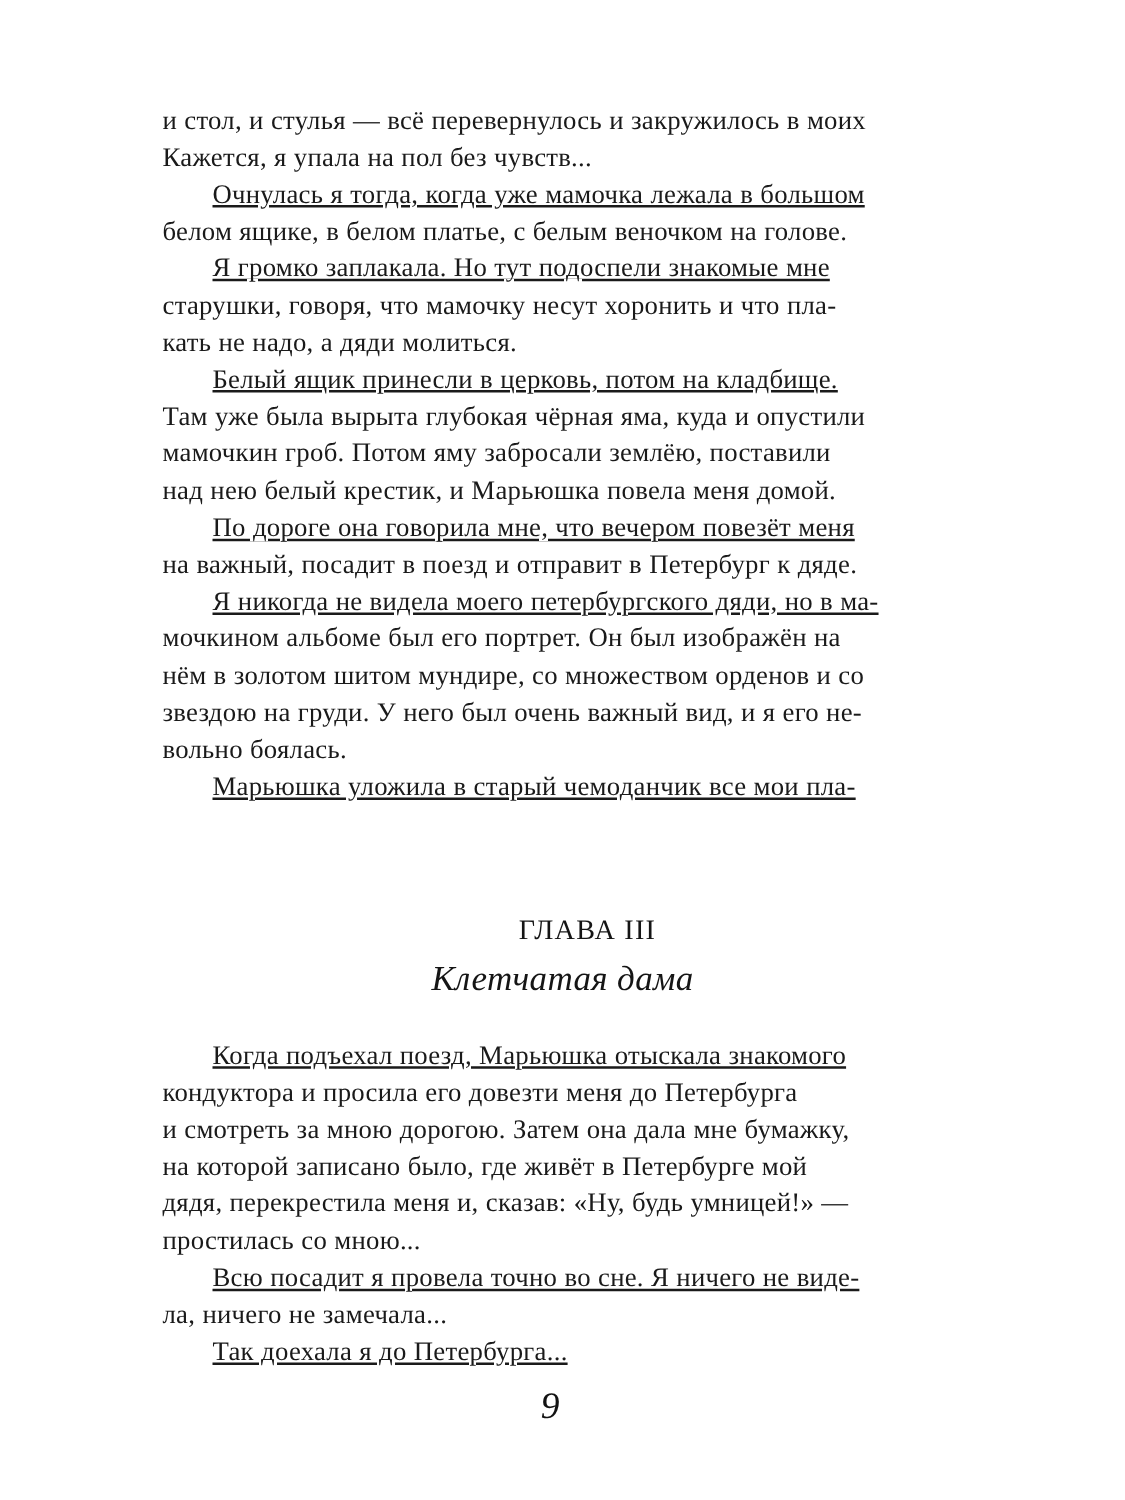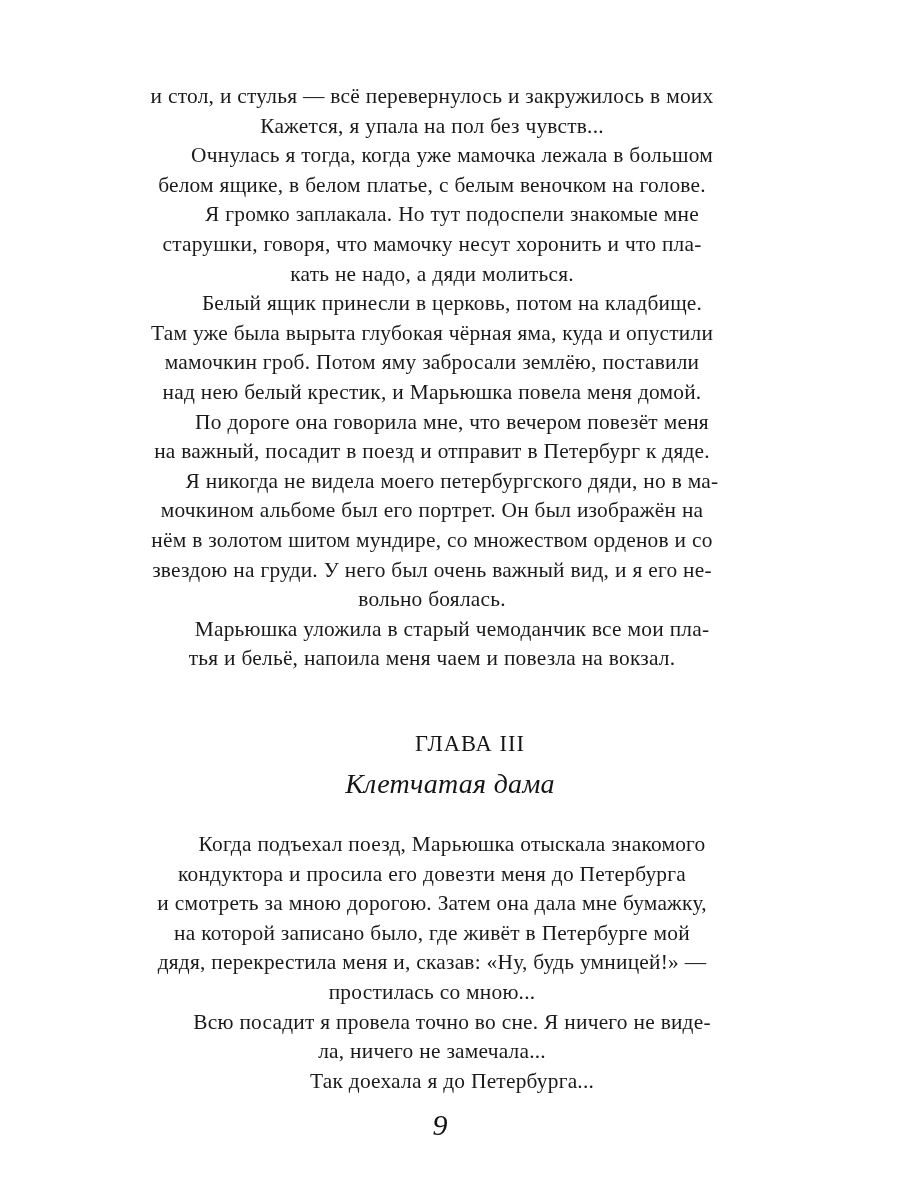--- a/index.html
+++ b/index.html
@@ -23,31 +23,32 @@
   .text-block {
     position: absolute;
     left: 130px;
     top: 82px;
     width: 604px;
   }
   .para {
     margin: 0;
     font-size: 21.4px;
     line-height: 29.6px;
-    text-align: center;
+    text-align: left;
     letter-spacing: 0.01em;
     word-spacing: 0.01em;
     color: #1a1a1a;
     white-space: pre-wrap;
   }
   .para .ln {
     display: block;
   }
   .para .ln.indent {
     text-indent: 40px;
+    text-decoration: underline;
   }
   .chapter {
     position: absolute;
     left: 0;
     width: 900px;
     text-align: center;
   }
   .chapter-head {
     top: 730px;
     font-size: 22.5px;
@@ -81,21 +82,21 @@
 <div class="page">
 
   <div class="text-block">
     <div id="body-before">
         <p class="para"><span class="ln">и стол, и стулья — всё перевернулось и закружилось в моих</span><span class="ln">Кажется, я упала на пол без чувств...</span></p>
         <p class="para"><span class="ln indent">Очнулась я тогда, когда уже мамочка лежала в большом</span><span class="ln">белом ящике, в белом платье, с белым веночком на голове.</span></p>
         <p class="para"><span class="ln indent">Я громко заплакала. Но тут подоспели знакомые мне</span><span class="ln">старушки, говоря, что мамочку несут хоронить и что пла-</span><span class="ln">кать не надо, а дяди молиться.</span></p>
         <p class="para"><span class="ln indent">Белый ящик принесли в церковь, потом на кладбище.</span><span class="ln">Там уже была вырыта глубокая чёрная яма, куда и опустили</span><span class="ln">мамочкин гроб. Потом яму забросали землёю, поставили</span><span class="ln">над нею белый крестик, и Марьюшка повела меня домой.</span></p>
         <p class="para"><span class="ln indent">По дороге она говорила мне, что вечером повезёт меня</span><span class="ln">на важный, посадит в поезд и отправит в Петербург к дяде.</span></p>
         <p class="para"><span class="ln indent">Я никогда не видела моего петербургского дяди, но в ма-</span><span class="ln">мочкином альбоме был его портрет. Он был изображён на</span><span class="ln">нём в золотом шитом мундире, со множеством орденов и со</span><span class="ln">звездою на груди. У него был очень важный вид, и я его не-</span><span class="ln">вольно боялась.</span></p>
-        <p class="para"><span class="ln indent">Марьюшка уложила в старый чемоданчик все мои пла-</span><span class="ln">тья и бельё, напоила меня чаем и повезла на вокзал.</span></p>
+        <p class="para"><span class="ln indent">Марьюшка уложила в старый чемоданчик все мои пла-</span></p>
       </div>
   </div>
 
   <div class="chapter chapter-head">ГЛАВА III</div>
 
   <div class="chapter chapter-sub">Клетчатая дама</div>
 
   <div class="text-block" style="top:830px;">
     <div id="body-after">
         <p class="para"><span class="ln indent">Когда подъехал поезд, Марьюшка отыскала знакомого</span><span class="ln">кондуктора и просила его довезти меня до Петербурга</span><span class="ln">и смотреть за мною дорогою. Затем она дала мне бумажку,</span><span class="ln">на которой записано было, где живёт в Петербурге мой</span><span class="ln">дядя, перекрестила меня и, сказав: «Ну, будь умницей!» —</span><span class="ln">простилась со мною...</span></p>

